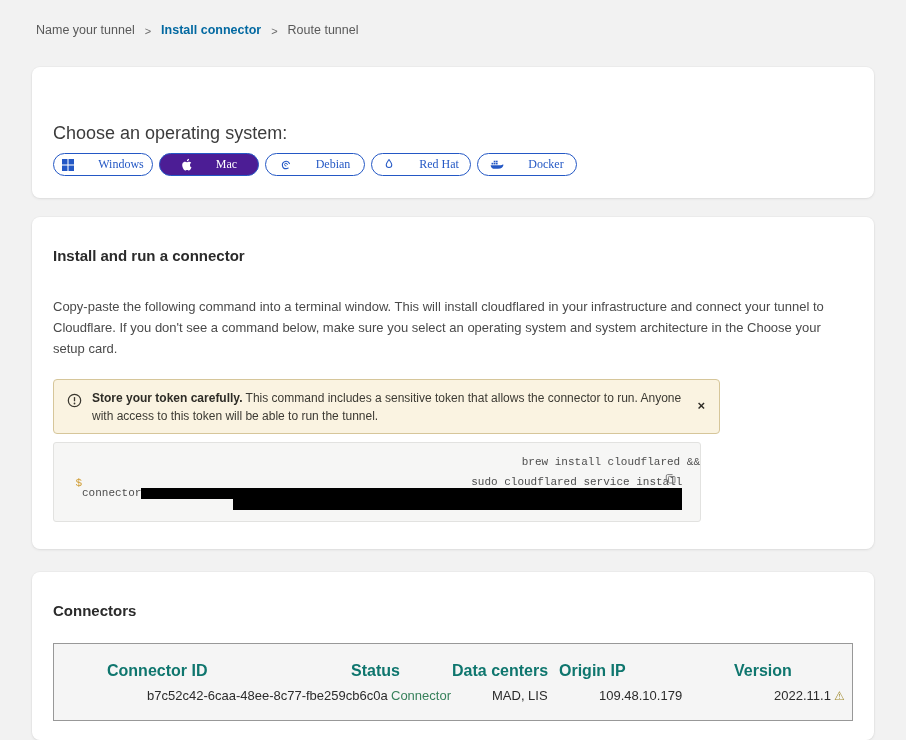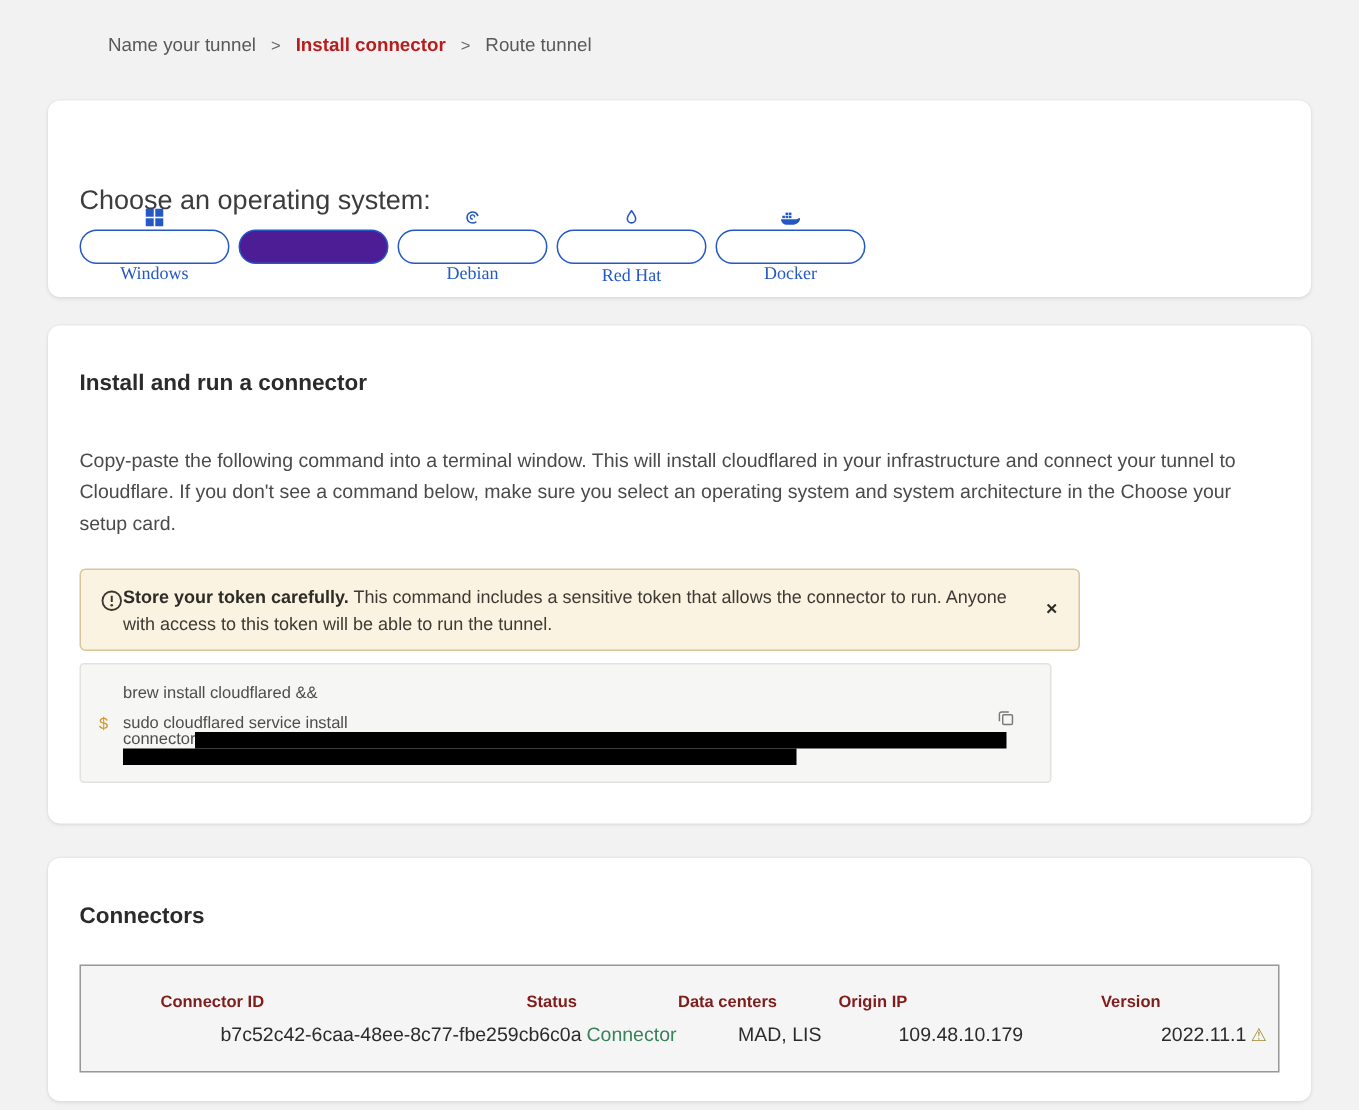--- a/index.html
+++ b/index.html
@@ -13,24 +13,23 @@
   }
 
   
   .breadcrumb {
     padding: 23px 0 0 36px;
     font-size: 12.5px;
     color: #595959;
     display: flex;
     align-items: flex-end;
     gap: 10px;
-    margin-left: 36px;
   }
   .crumb { cursor: pointer; }
-  .crumb.active { font-weight: bold; color: #b91c1c; }
+  .crumb.active { font-weight: bold; color: #0369a1; }
   .crumb-sep { color: #6b6b6b; font-size: 11px; }
 
   
   .card {
     margin: 0 32px;
     background: #ffffff;
     border-radius: 8px;
     box-shadow: 0 1px 3px rgba(0,0,0,0.08), 0 0 0 1px rgba(0,0,0,0.02);
   }
   .card-title {
@@ -51,62 +50,63 @@
     border: 1px solid #2458c5;
     border-radius: 12px;
     background: #fff;
     color: #2458c5;
     display: flex; align-items: center; justify-content: center;
     gap: 24px;
     font-size: 12px;
     font-family: Liberation Serif, serif;
     cursor: pointer;
     padding: 0;
-    flex-direction: column;
   }
   .os-btn.selected { background: #4c1d95; color: #fff; }
   .os-btn svg { display: block; }
 
   
   .desc {
     margin-top: 32px;
     font-size: 13px;
     line-height: 21px;
     color: #4a4a4a;
     max-width: 797px;
   }
   .warning {
     margin-top: 20px;
     width: 667px;
     background: #faf3e1;
     border: 1px solid #d6c69a;
     border-radius: 4px;
     display: flex;
     align-items: flex-start;
+    gap: 10px;
     padding: 9px 12px 8px 13px;
   }
   .warning-icon { margin-top: 4px; flex: 0 0 auto; }
   .warning-body { flex: 1; font-size: 12px; line-height: 18px; color: #3c3a33; }
   .warning-title { font-weight: bold; color: #2e2c26; }
   .warning-close {
     background: none; border: none; cursor: pointer;
     font-size: 13px; color: #2e2c26; line-height: 13px;
     padding: 4px 2px; margin-top: 6px; font-weight: bold;
   }
   .codeblock {
     position: relative;
     margin-top: 8px;
     width: 648px;
     background: #f6f6f5;
     border: 1px solid #e2e2e0;
     border-radius: 3px;
     padding: 13px 0 11px;
-    font-family: Liberation Sans, sans-serif;
+    font-family: Liberation Mono, monospace;
     font-size: 11px;
     color: #4d4d4d;
+    text-align: right;
   }
   .code-line1 { padding-left: 28px; line-height: 12px; }
   .code-group { margin-top: 9px; display: flex; }
   .code-prompt { width: 28px; padding-left: 12px; color: #cf9a2f; line-height: 12px; }
   .code-body { line-height: 11px; }
   .code-body > div { height: 11px; line-height: 11px; }
   .token-line { display: flex; align-items: stretch; }
   .redact-bar { display: inline-block; background: #000; height: 11px; }
   .copy-btn {
     position: absolute; right: 21px; top: 27px;
@@ -117,21 +117,21 @@
   .conn-table {
     margin-top: 24px;
     border: 1px solid #989898;
     background: #f5f5f5;
     padding: 18px 20px 17px 53px;
   }
   .trow {
     display: grid;
     grid-template-columns: 244px 101px 107px 175px 1fr;
   }
-  .thead-cell { font-size: 11px; font-weight: bold; color: #7f1d1d; }
+  .thead-cell { font-size: 16px; font-weight: bold; color: #0f766e; }
   .tbody-row { margin-top: 8px; padding-left: 40px; }
   .tdata-cell { font-size: 13px; color: #2b2b2b; }
   .status-connected { color: #37815b; }
   .version-warning { color: #a08a2e; font-size: 12px; margin-left: 3px; font-family: "DejaVu Sans", sans-serif; }
 </style>
 </head>
 <body>
 
 <nav class="breadcrumb">
   <span class="crumb">Name your tunnel</span>

